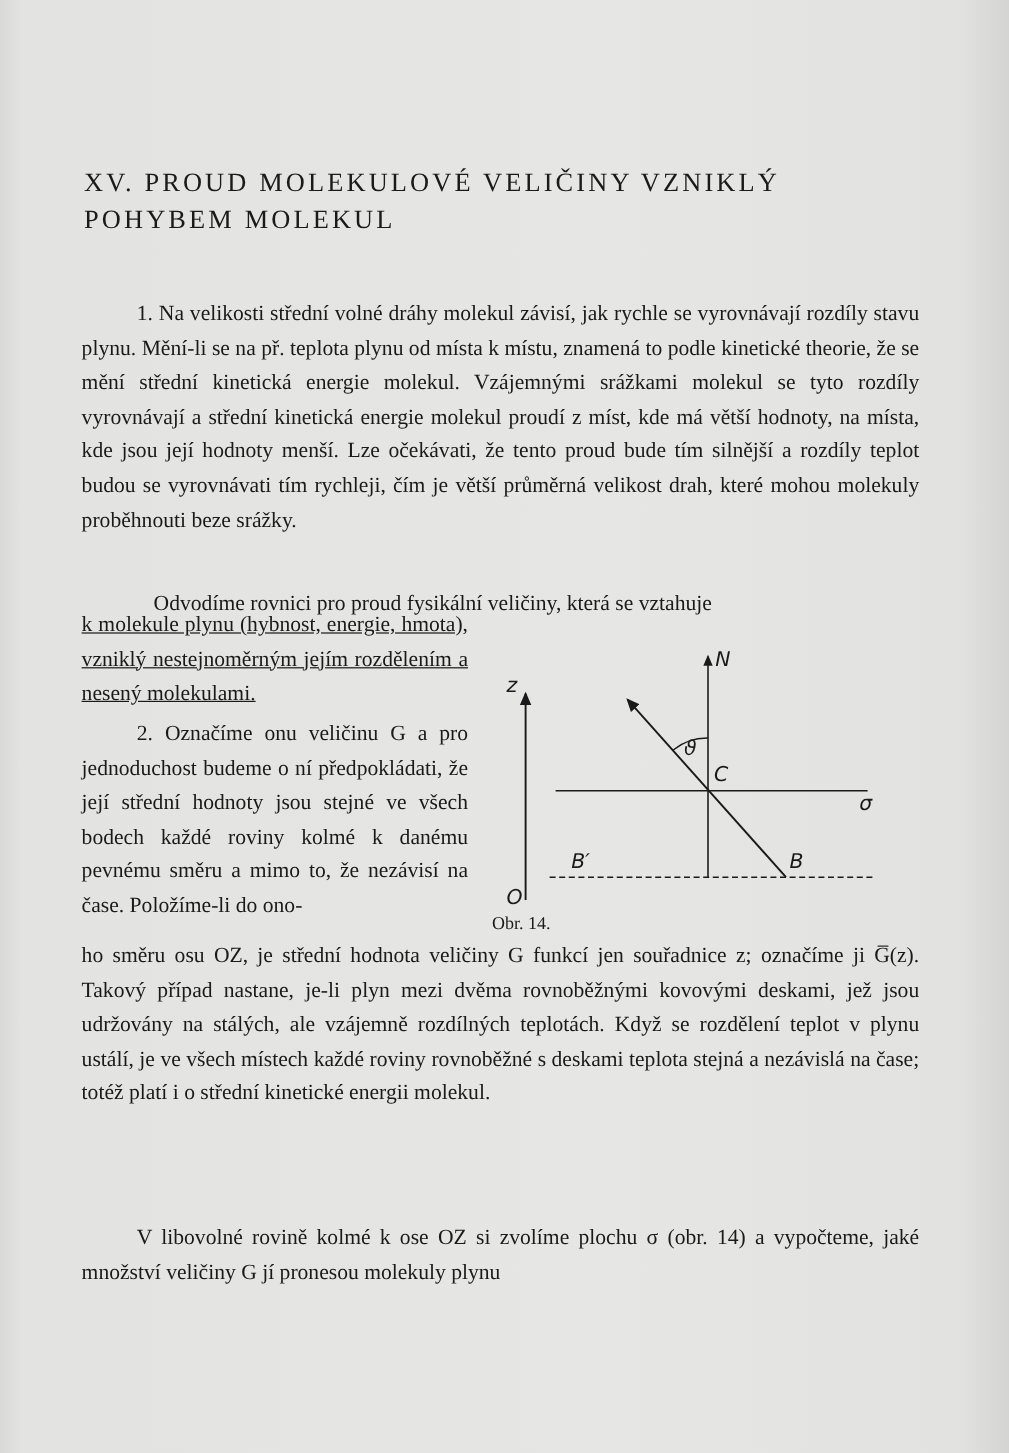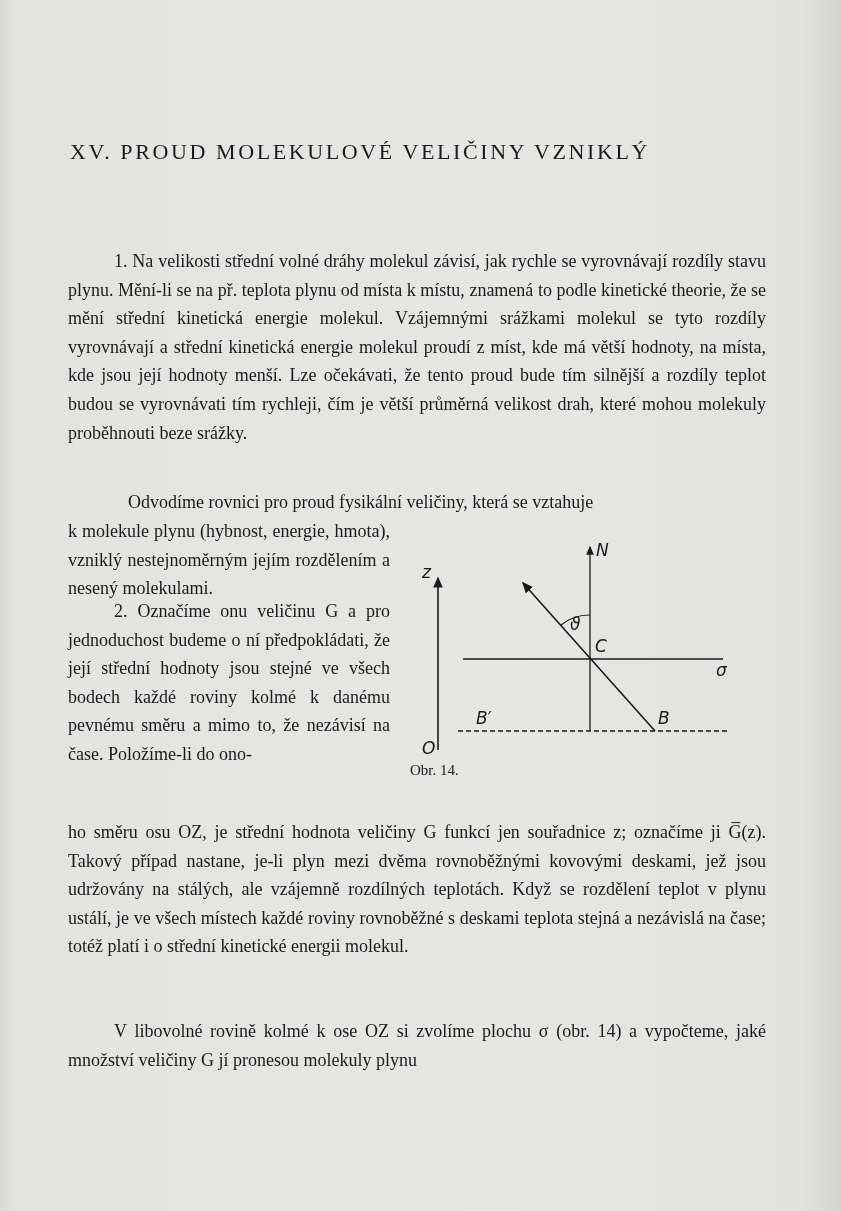--- a/index.html
+++ b/index.html
@@ -20,43 +20,44 @@
     font-size: 22px; letter-spacing: 2.6px; line-height: 31px;
     font-weight: normal; margin: 0; color: #1a1a1a;
   }
   .text {
     font-family: "Liberation Serif", "DejaVu Serif", serif;
     font-size: 18px; line-height: 28.6px; text-align: justify;
     margin: 0; color: #1a1a1a;
   }
   .p1 { position: absolute; left: 68px; width: 698px; top: 247px; text-indent: 46px; }
   .p2a { position: absolute; left: 82px; width: 698px; top: 488px; text-indent: 46px; }
-  .p2b { position: absolute; left: 68px; width: 322px; top: 517px; }
+  .p2b { position: absolute; left: 68px; width: 322px; top: 506px; text-decoration: underline; }
   .p3a { position: absolute; left: 68px; width: 322px; top: 597px; text-indent: 46px; }
-  .p3b { position: absolute; left: 68px; width: 698px; top: 818px; }
+  .p3b { position: absolute; left: 68px; width: 698px; top: 782px; }
   .p4 { position: absolute; left: 68px; width: 698px; top: 1017px; text-indent: 46px; }
   .text-last { text-align-last: left; }
   .figure { position: absolute; left: 410px; top: 530px; width: 340px; height: 260px; }
   .figure svg { position: absolute; left: 0; top: 0; }
   .fig-label {
     position: absolute; font-family: "DejaVu Sans", sans-serif; font-style: italic;
     font-size: 17px; color: #1a1a1a;
   }
   .caption {
     position: absolute; left: 0; width: 340px; top: 232px; text-align: left;
     font-family: "Liberation Serif", serif; font-size: 15px; color: #1a1a1a;
   }
 </style>
 </head>
 <body>
 
 <div class="page">
 
   <h1 class="title">
     <span>XV. PROUD MOLEKULOVÉ VELIČINY VZNIKLÝ</span><br>
+    <span>POHYBEM MOLEKUL</span>
   </h1>
 
   <p class="text p1">1. Na velikosti střední volné dráhy molekul závisí, jak rychle se vyrovnávají rozdíly stavu plynu. Mění-li se na př. teplota plynu od místa k místu, znamená to podle kinetické theorie, že se mění střední kinetická energie molekul. Vzájemnými srážkami molekul se tyto rozdíly vyrovnávají a střední kinetická energie molekul proudí z míst, kde má větší hodnoty, na místa, kde jsou její hodnoty menší. Lze očekávati, že tento proud bude tím silnější a rozdíly teplot budou se vyrovnávati tím rychleji, čím je větší průměrná velikost drah, které mohou molekuly proběhnouti beze srážky.</p>
 
   <p class="text p2a text-last">Odvodíme rovnici pro proud fysikální veličiny, která se vztahuje</p>
   <p class="text p2b text-last">k molekule plynu (hybnost, energie, hmota), vzniklý nestejnoměrným jejím rozdělením a nesený molekulami.</p>
 
   <p class="text p3a">2. Označíme onu veličinu G a pro jednoduchost budeme o ní předpokládati, že její střední hodnoty jsou stejné ve všech bodech každé roviny kolmé k danému pevnému směru a mimo to, že nezávisí na čase. Položíme-li do ono-</p>
   <p class="text p3b text-last">ho směru osu OZ, je střední hodnota veličiny G funkcí jen souřadnice z; označíme ji G̅(z). Takový případ nastane, je-li plyn mezi dvěma rovnoběžnými kovovými deskami, jež jsou udržovány na stálých, ale vzájemně rozdílných teplotách. Když se rozdělení teplot v plynu ustálí, je ve všech místech každé roviny rovnoběžné s deskami teplota stejná a nezávislá na čase; totéž platí i o střední kinetické energii molekul.</p>
 

